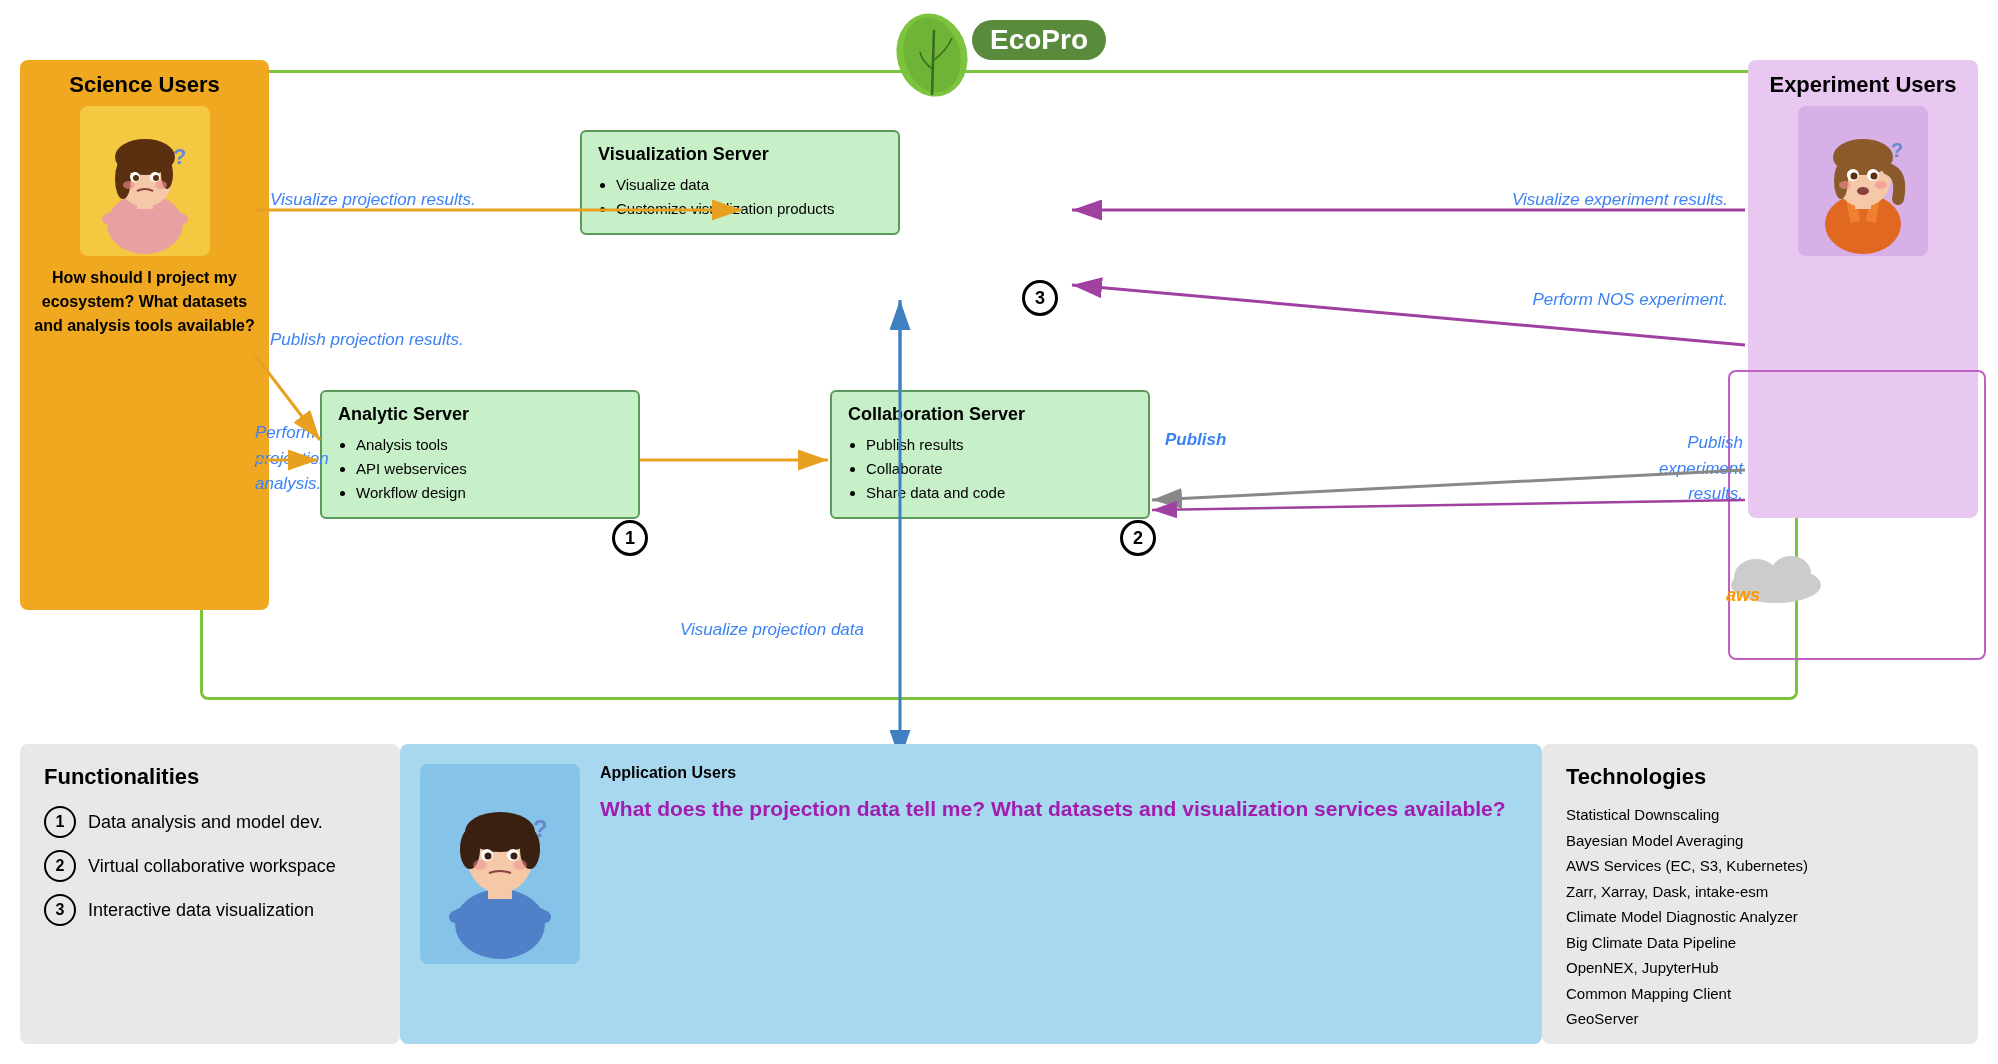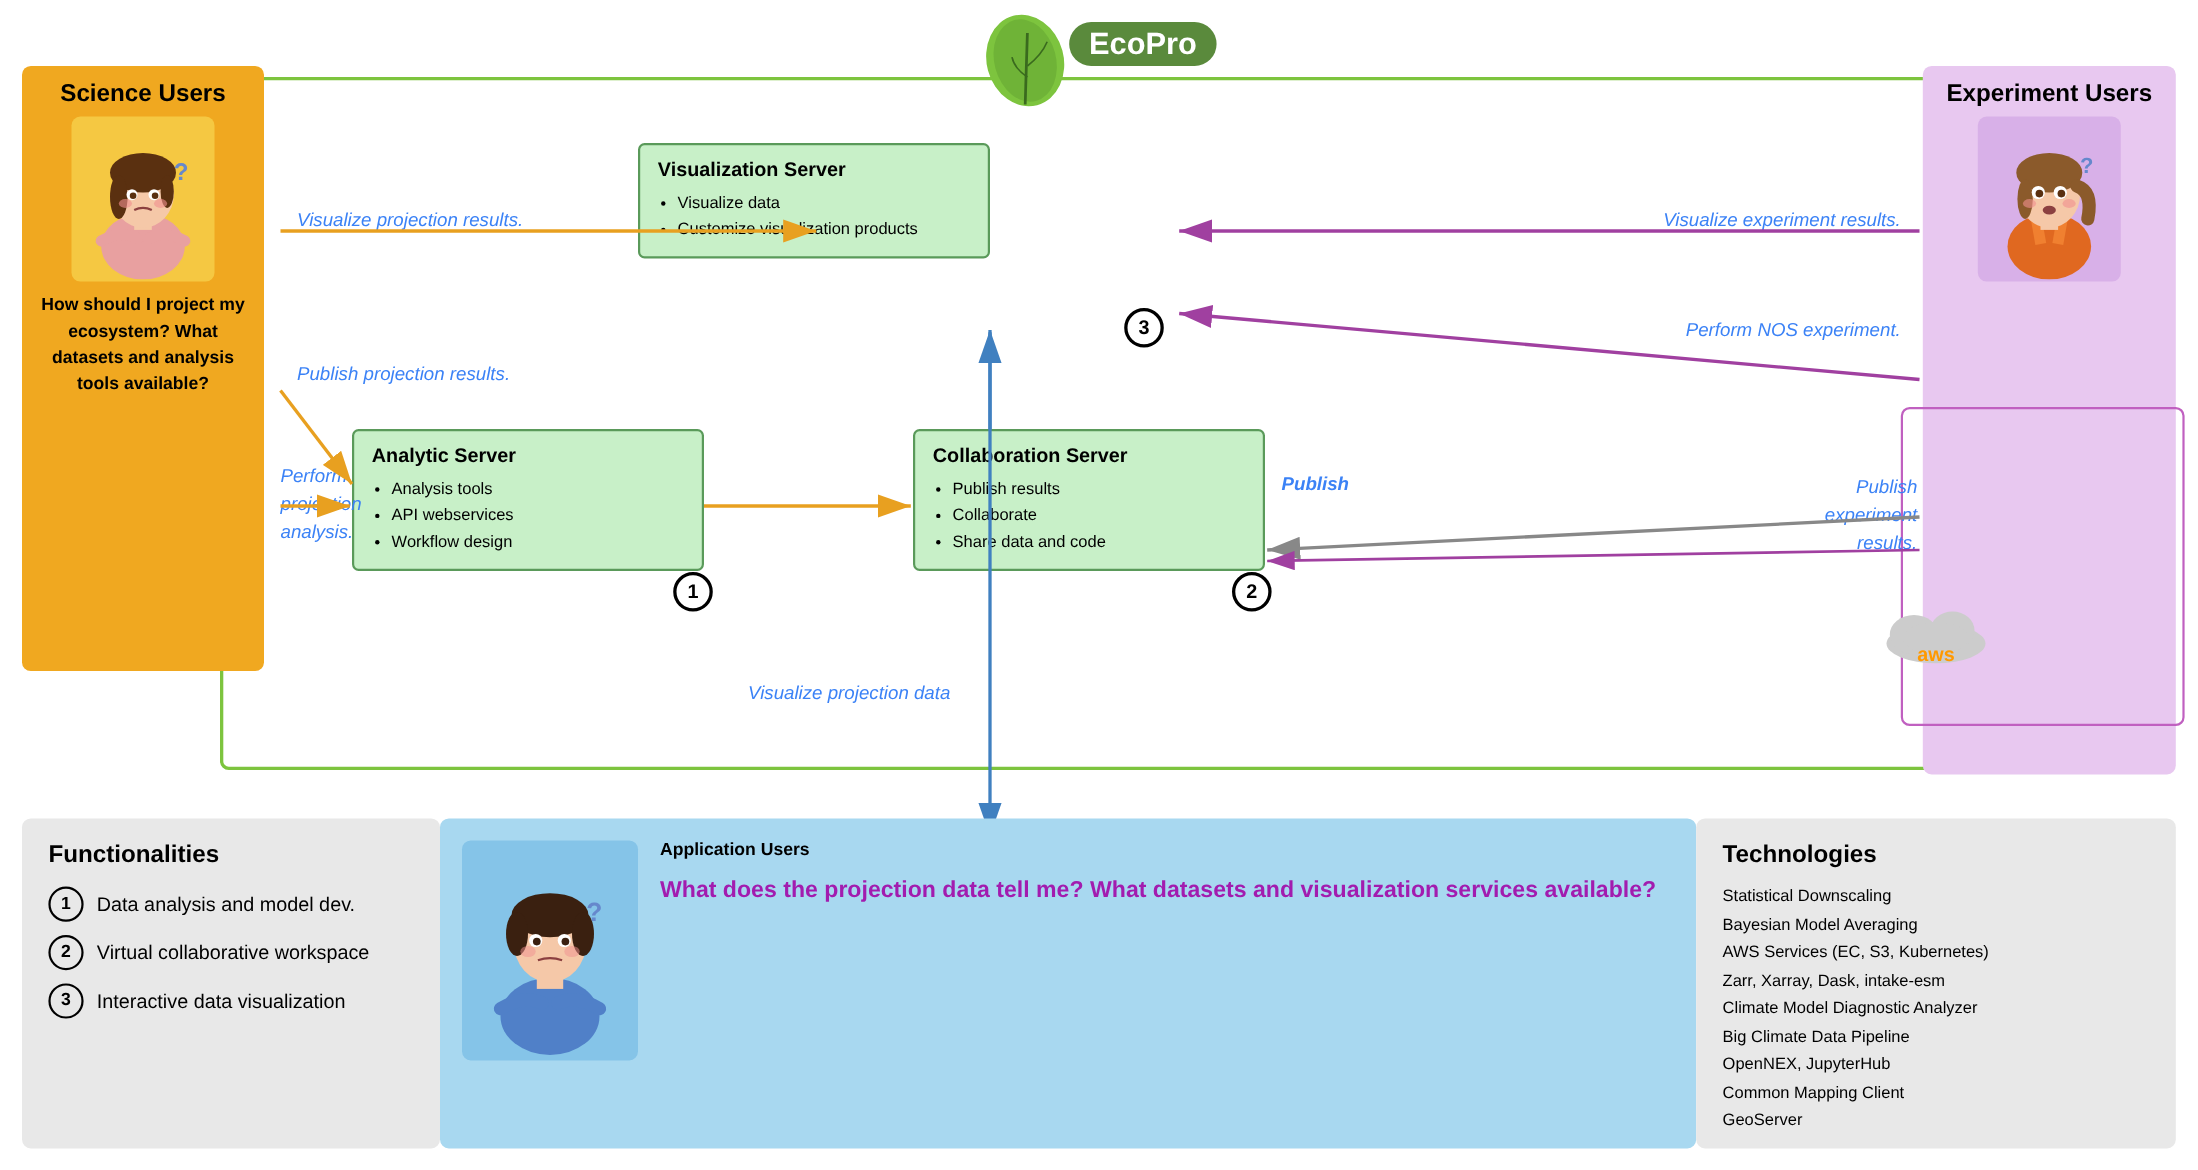--- a/index.html
+++ b/index.html
@@ -54,21 +54,21 @@
       border: 3px solid #7dc43e;
       border-radius: 8px;
       background: transparent;
     }
 
     
     .science-users-box {
       position: absolute;
       top: 60px;
       left: 20px;
-      width: 220px;
+      width: 249px;
       height: 550px;
       background: #f0a820;
       border-radius: 8px;
       padding: 12px;
       display: flex;
       flex-direction: column;
       align-items: center;
     }
     .science-users-title {
       font-size: 22px;
@@ -94,21 +94,21 @@
       text-align: center;
       line-height: 1.5;
     }
 
     
     .experiment-users-box {
       position: absolute;
       top: 60px;
       right: 20px;
       width: 230px;
-      height: 644px;
+      height: 458px;
       background: #e8c8f0;
       border-radius: 8px;
       padding: 12px;
       display: flex;
       flex-direction: column;
       align-items: center;
     }
     .experiment-users-title {
       font-size: 22px;
       font-weight: bold;
@@ -406,21 +406,21 @@
 
   <div class="flow-label" style="top:190px; left:270px; font-size:17px;">Visualize projection results.</div>
   <div class="flow-label" style="top:190px; right:270px; font-size:17px; text-align:right;">Visualize experiment results.</div>
   <div class="flow-label" style="top:330px; left:270px; font-size:17px;">Publish projection results.</div>
   <div class="flow-label" style="top:290px; right:270px; font-size:17px; text-align:right;">Perform NOS experiment.</div>
   <div class="flow-label" style="top:420px; left:255px; font-size:17px; line-height:1.5;">Perform<br>projection<br>analysis.</div>
   <div class="flow-label" style="top:430px; right:255px; font-size:17px; text-align:right; line-height:1.5;">Publish<br>experiment<br>results.</div>
   <div class="flow-label" style="top:620px; left:680px; font-size:17px;">Visualize projection data</div>
   <div class="flow-label" style="top:430px; left:1165px; font-size:17px; font-weight:bold;">Publish</div>
 
-  <div style="position:absolute; top:545px; right:188px; display:flex; flex-direction:column; align-items:center;">
+  <div style="position:absolute; top:545px; right:172px; display:flex; flex-direction:column; font-style:italic;">
     <svg width="100" height="60" viewBox="0 0 100 60">
       <ellipse cx="50" cy="40" rx="45" ry="18" fill="#ccc"></ellipse>
       <ellipse cx="30" cy="32" rx="22" ry="18" fill="#ccc"></ellipse>
       <ellipse cx="65" cy="28" rx="20" ry="17" fill="#ccc"></ellipse>
       <ellipse cx="50" cy="35" rx="30" ry="14" fill="#ccc"></ellipse>
     </svg>
     <div style="font-size:18px; font-weight:bold; color:#ff9900; margin-top:-20px; position:relative; z-index:2;">aws</div>
   </div>
 
   <svg class="arrows-svg" xmlns="http://www.w3.org/2000/svg">

